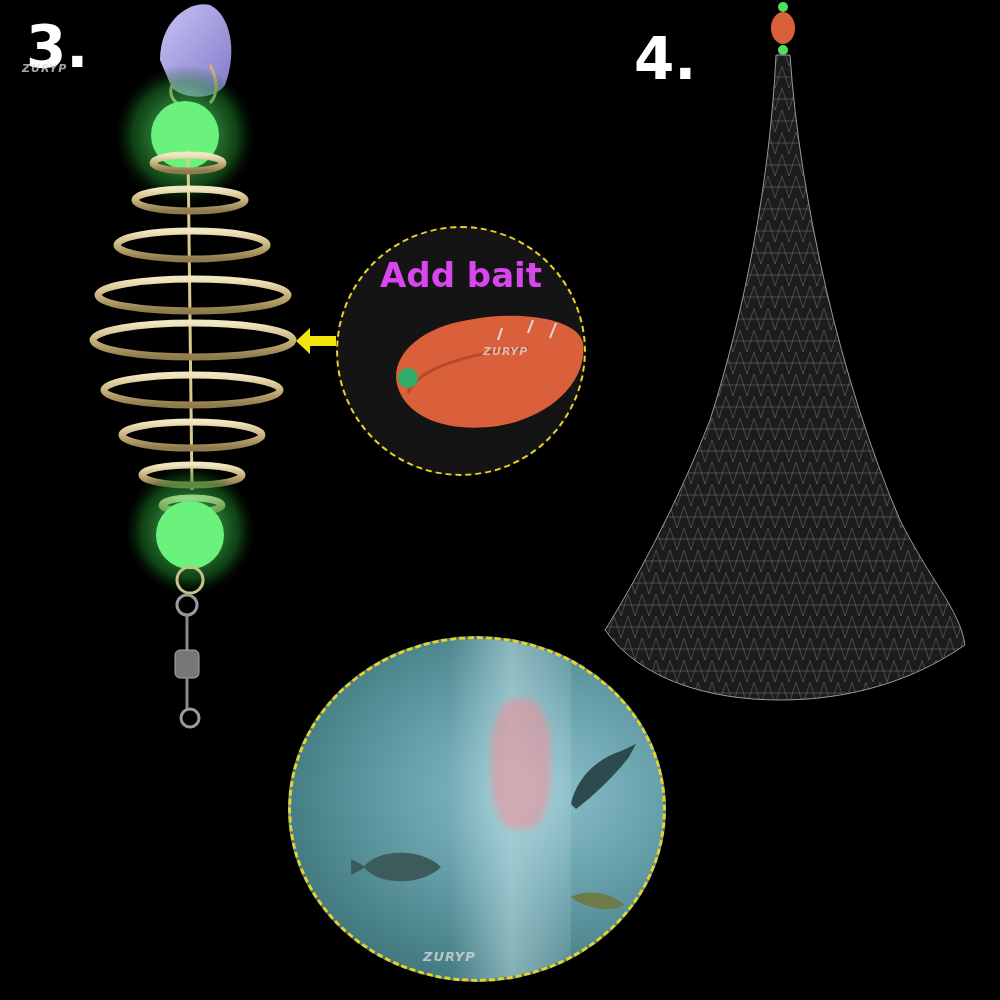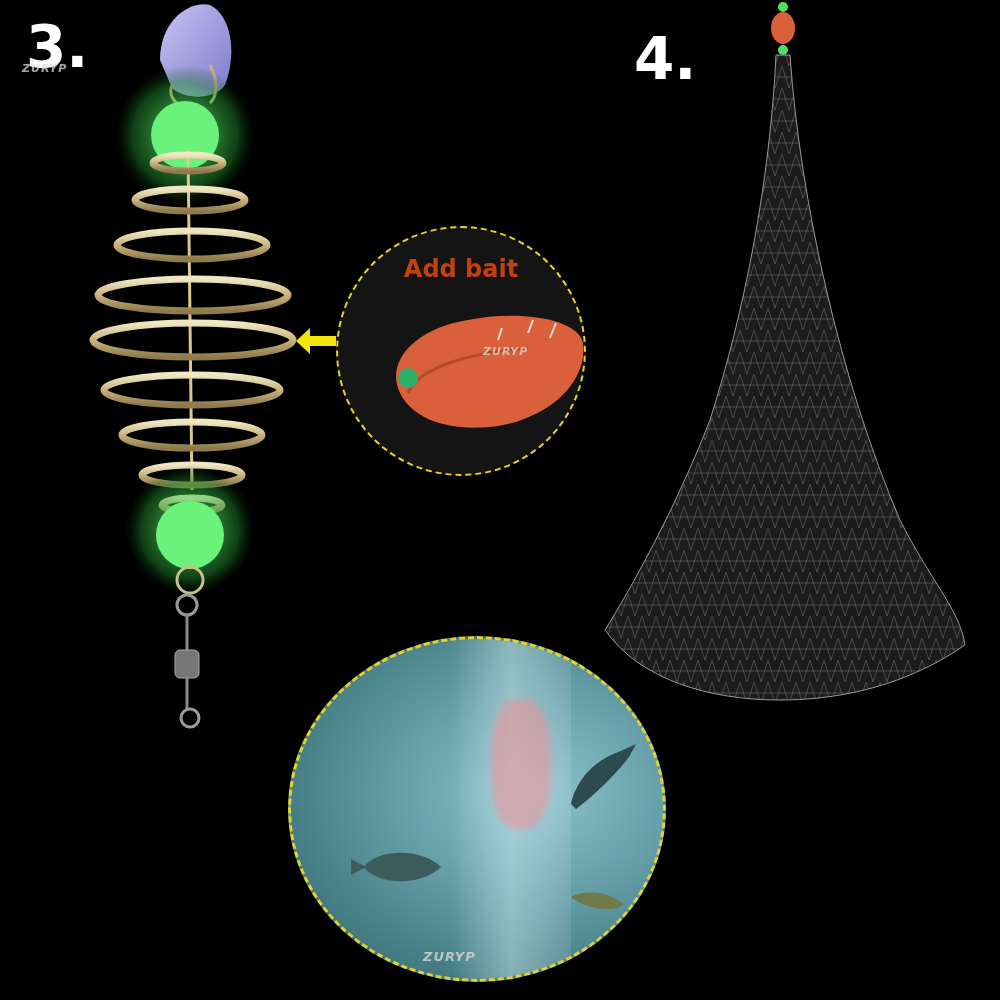--- a/index.html
+++ b/index.html
@@ -1,21 +1,21 @@
 <!DOCTYPE html>
 <html><head>
 <meta charset="utf-8">
 <style>
   html, body { margin:0; padding:0; background:#000; }
   body { width:1000px; height:1000px; position:relative; overflow:hidden; font-family:"DejaVu Sans","Liberation Sans",sans-serif; }
   .abs { position:absolute; }
   .step-num { color:#fff; font-weight:bold; font-size:58px; line-height:1; }
   .watermark { color:rgba(220,220,220,0.75); font-weight:bold; font-style:italic; letter-spacing:1px; }
   .bait-circle { left:336px; top:226px; width:250px; height:250px; border-radius:50%; background:#141414; border:2px dashed #e6d228; box-sizing:border-box; }
-  .bait-title { color:#c2410c; font-size:24px; font-weight:bold; width:100%; text-align:center; top:27px; left:0; }
+  .bait-title { color:#d946ef; font-size:34px; font-weight:bold; width:100%; text-align:center; top:27px; left:0; }
   .water-circle { left:288px; top:636px; width:378px; height:346px; border-radius:50%; border:3px dashed #e6d228; box-sizing:border-box; overflow:hidden;
     background: radial-gradient(ellipse at 65% 45%, #8fc3ce 0%, #6aa3ad 35%, #477f86 70%, #355f63 100%); }
 </style>
 </head>
 <body>
 
 <div class="abs step-num" style="left:26px;top:18px;">3.</div>
 <div class="abs watermark" style="left:22px;top:62px;font-size:11px;">ZURYP</div>
 
 <div class="abs step-num" style="left:634px;top:30px;">4.</div>

